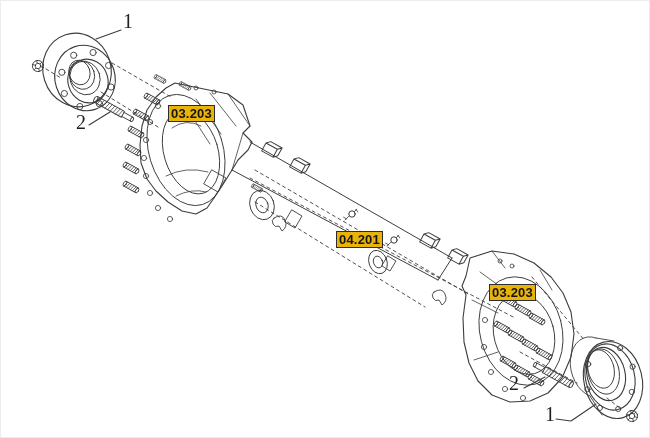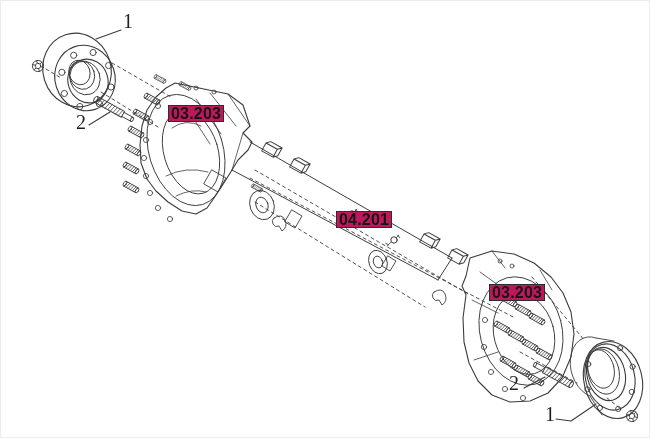--- a/index.html
+++ b/index.html
@@ -17,25 +17,25 @@
     font-family:"Liberation Serif", serif;
     font-size:20px;
     font-weight:400;
     color:#1e1e1e;
     line-height:1;
     user-select:none;
   }
   .refbox{
     position:absolute;
     font-family:"Liberation Sans", sans-serif;
-    font-size:16px;
+    font-size:13px;
     font-weight:bold;
     letter-spacing:0.2px;
     color:#141414;
-    background:#be185d;
+    background:#eab308;
     border:1.5px solid #2d2d2d;
     padding:0 2px;
     line-height:15px;
     user-select:none;
   }
 </style>
 </head>
 <body>
 
 <div class="stage">
@@ -232,20 +232,20 @@
     <path d="M556,419 L571,421 L596,404"></path>
   </g>
 </svg>
 
   <div class="callout" style="left:123px;top:11px;">1</div>
 
   <div class="callout" style="left:76px;top:112px;">2</div>
 
   <div class="refbox" style="left:168px;top:105px;">03.203</div>
 
-  <div class="refbox" style="left:336px;top:211px;">04.201</div>
+  <div class="refbox" style="left:336px;top:231px;">04.201</div>
 
   <div class="refbox" style="left:489px;top:284px;">03.203</div>
 
   <div class="callout" style="left:509px;top:373px;">2</div>
 
   <div class="callout" style="left:545px;top:404px;">1</div>
 </div>
 
 </body></html>

